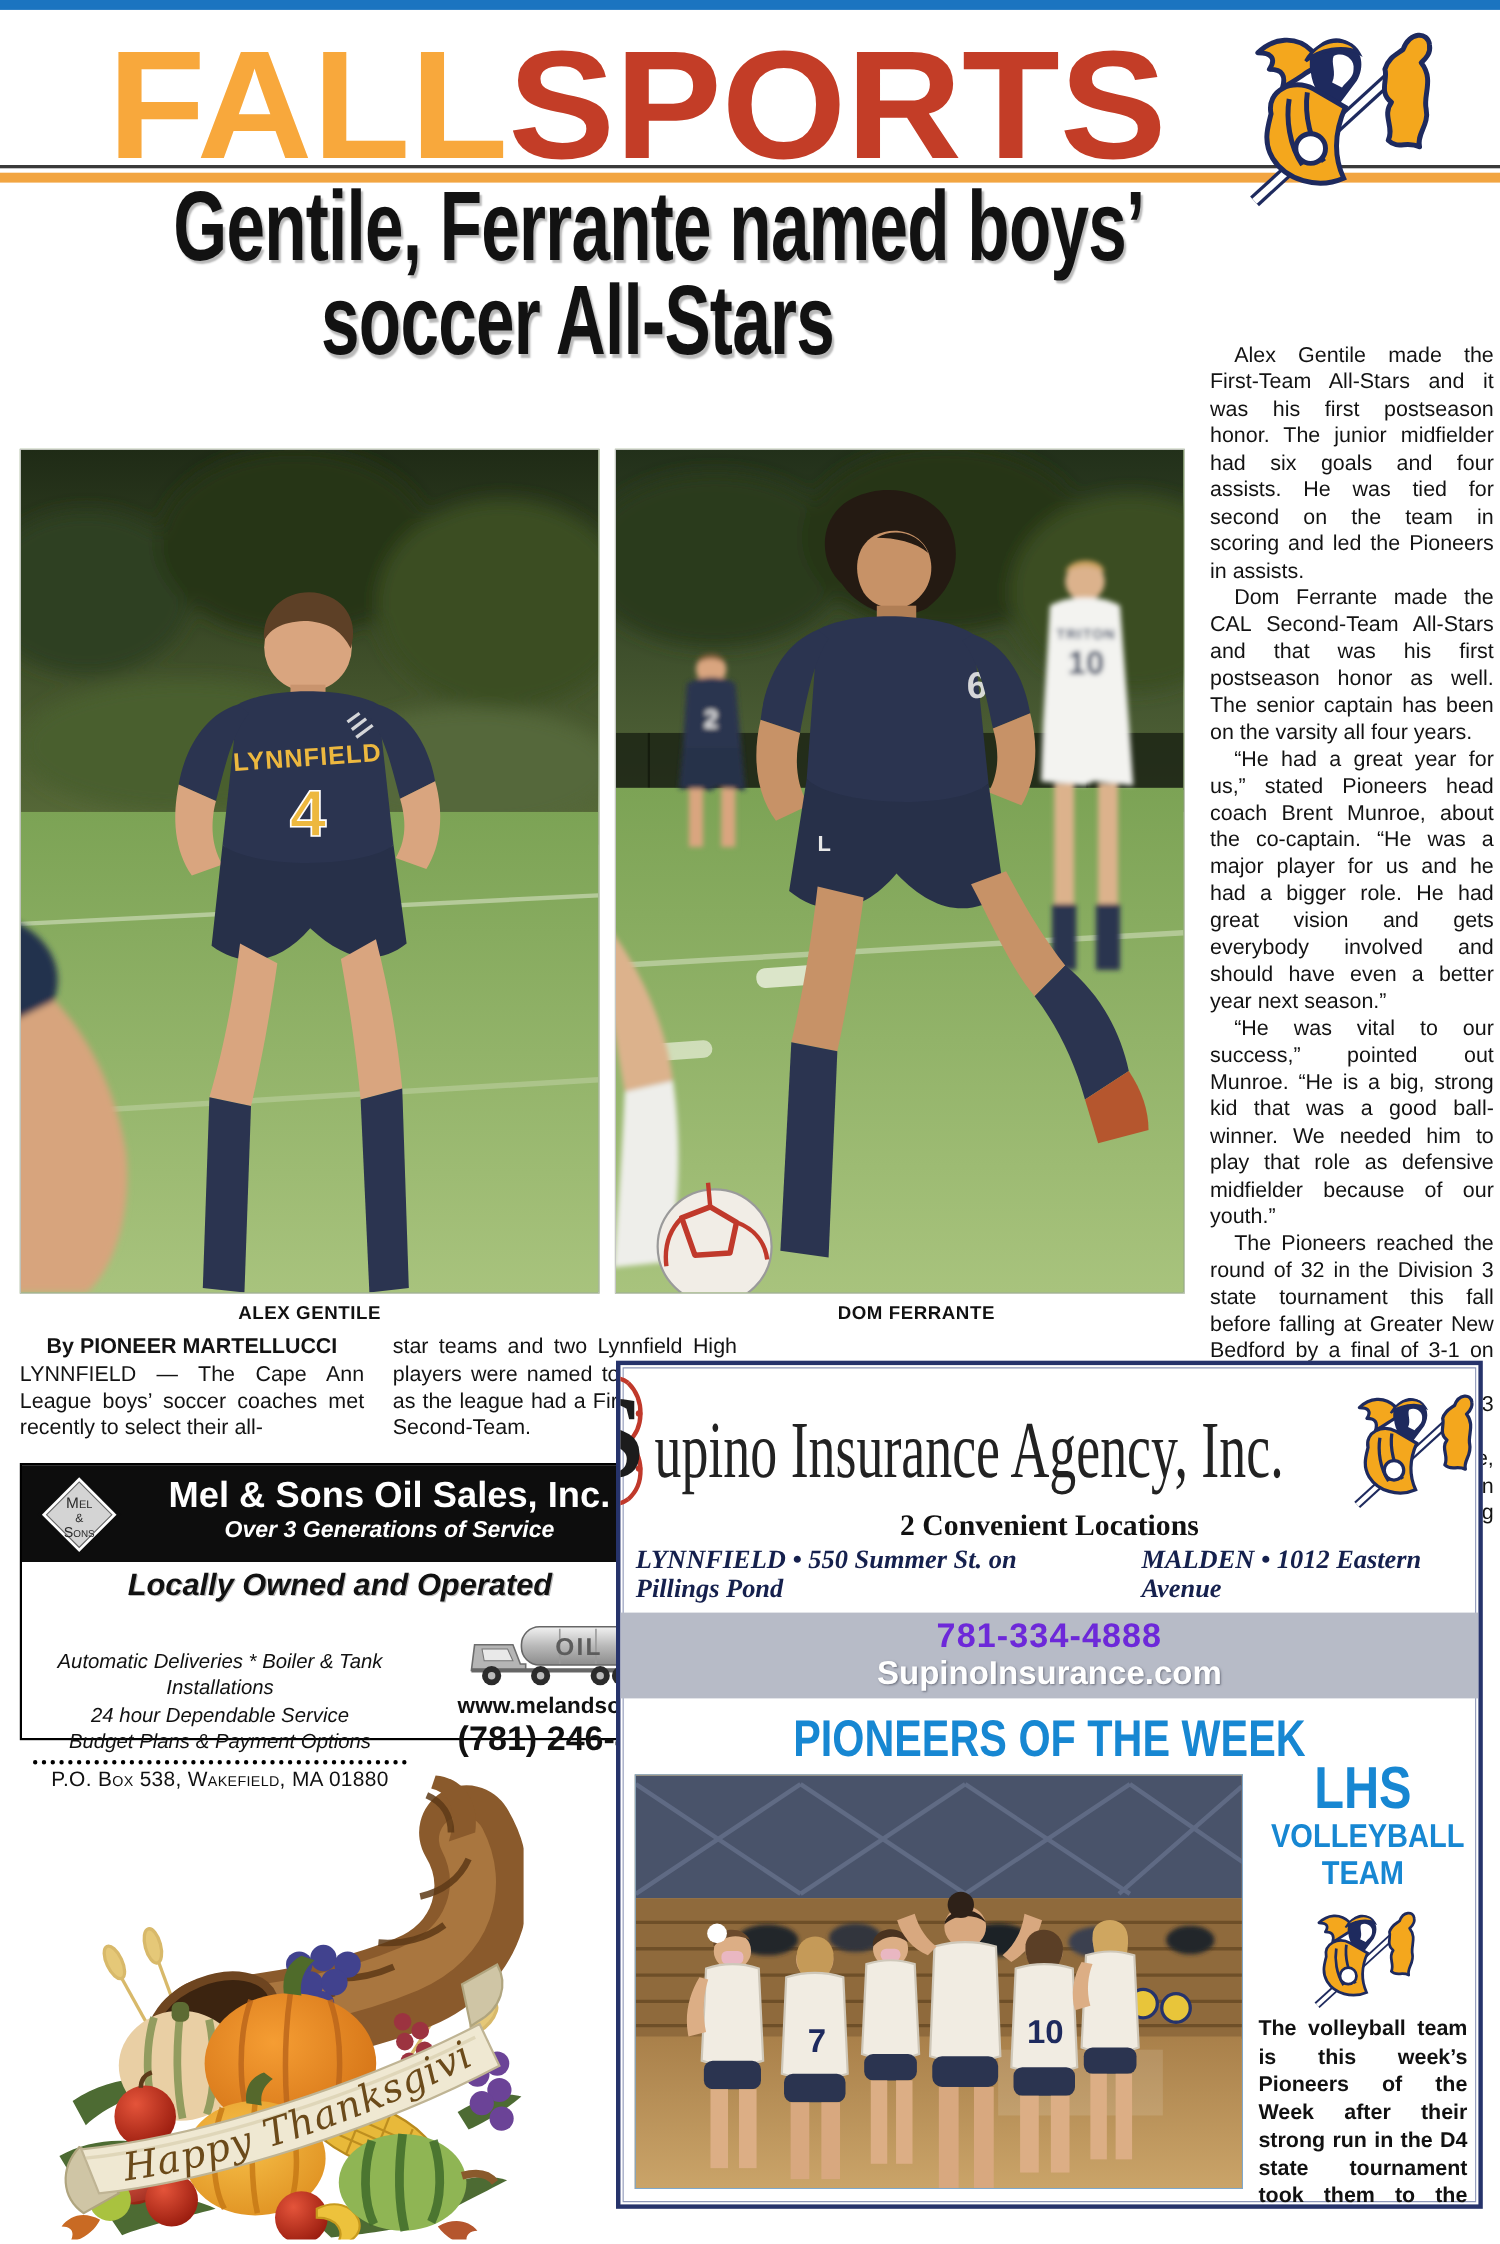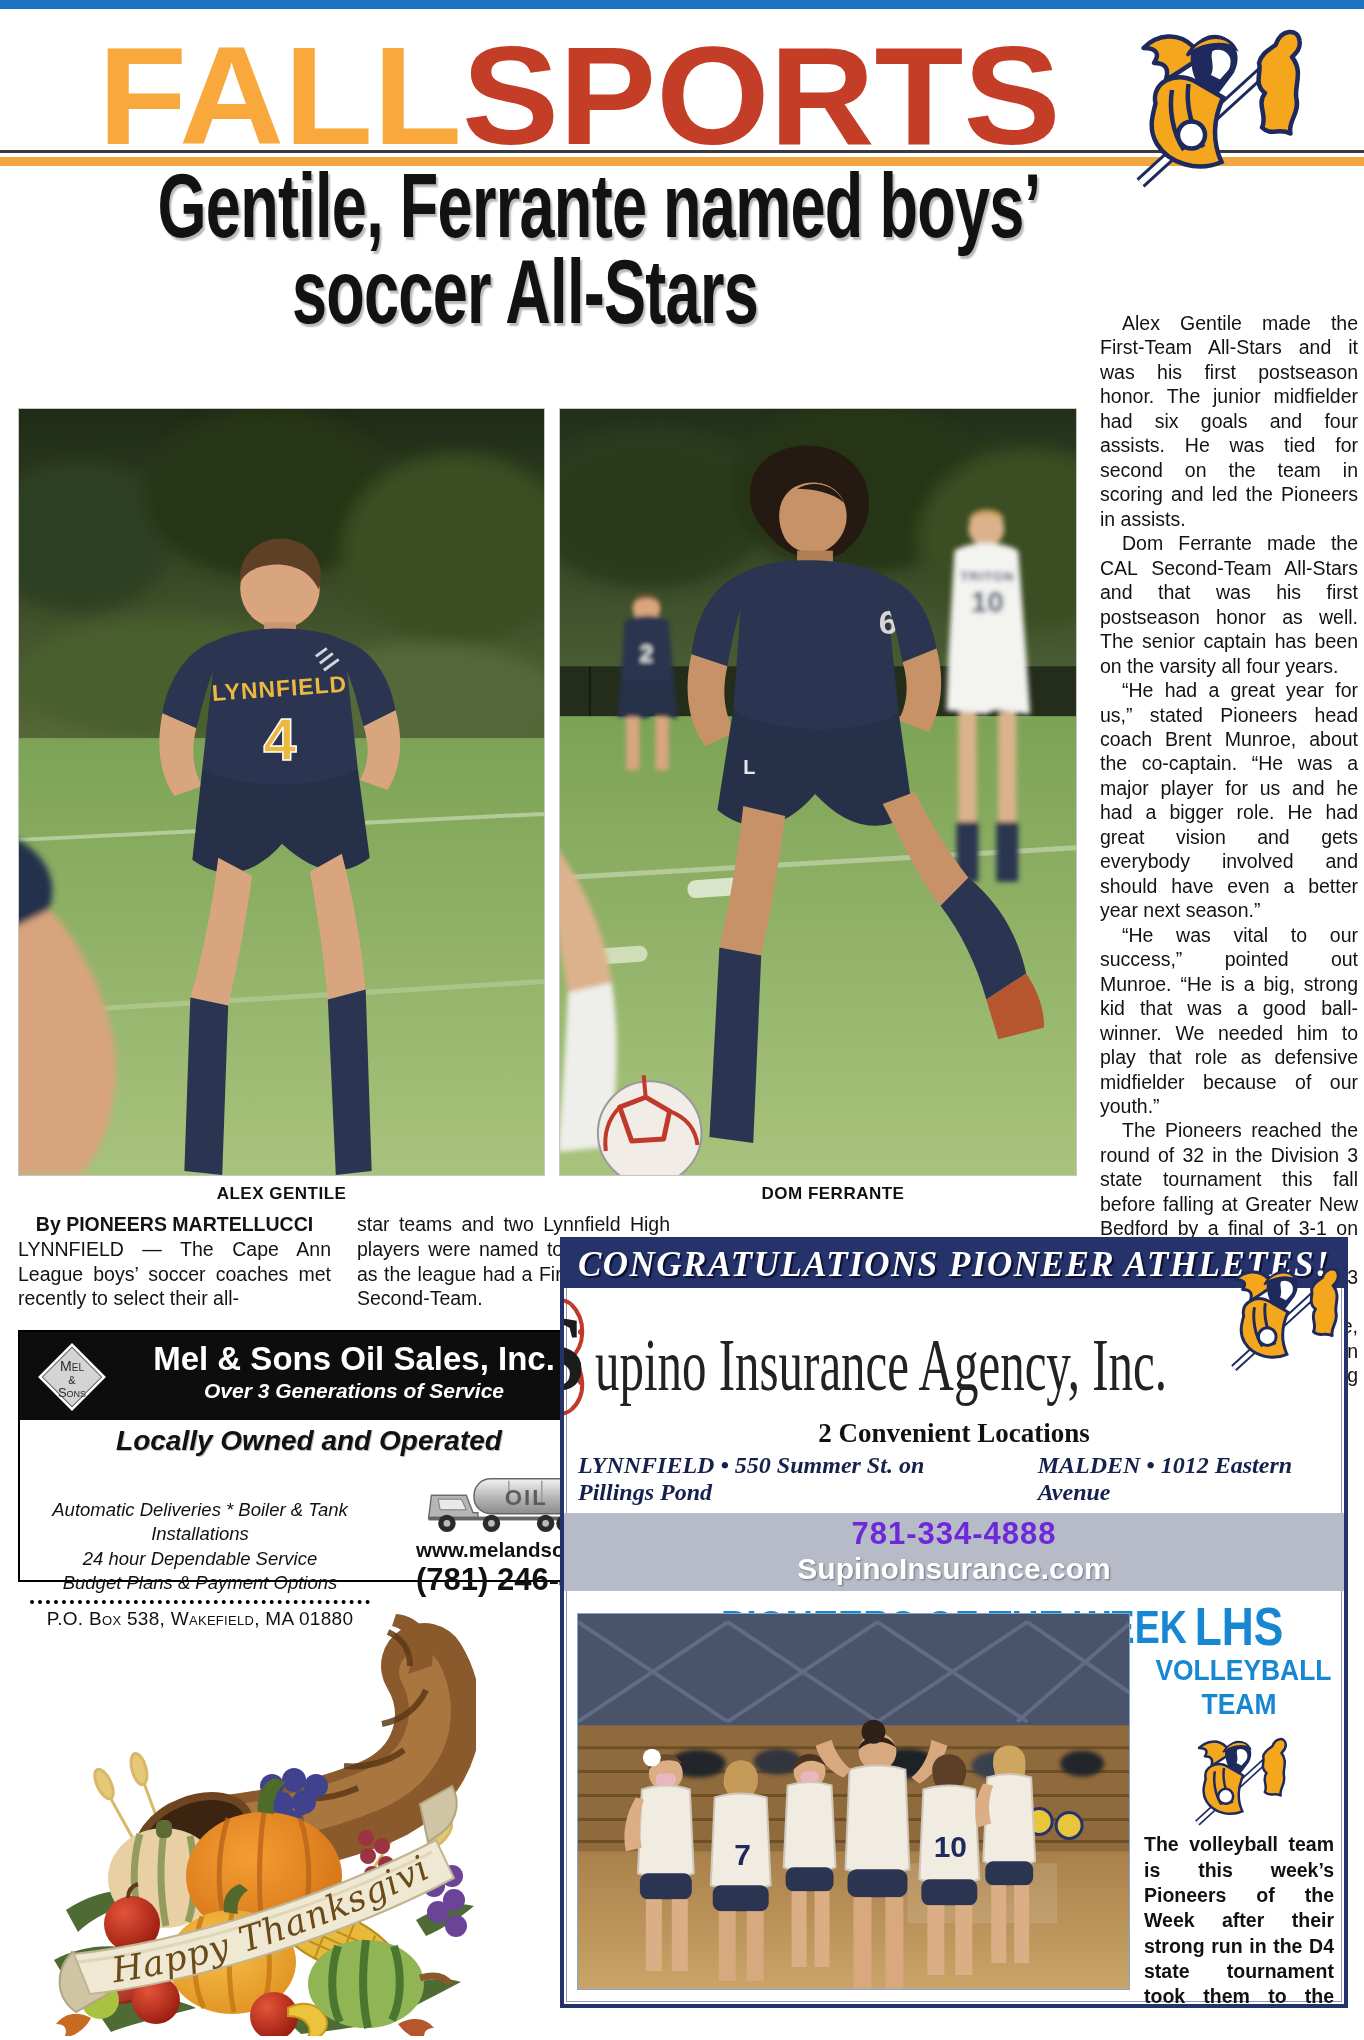--- a/index.html
+++ b/index.html
@@ -297,21 +297,21 @@
     <p>Dom Ferrante made the CAL Second-Team All-Stars and that was his first postseason honor as well. The senior captain has been on the varsity all four years.</p>
     <p>“He had a great year for us,” stated Pioneers head coach Brent Munroe, about the co-captain. “He was a major player for us and he had a bigger role. He had great vision and gets everybody involved and should have even a better year next season.”</p>
     <p>“He was vital to our success,” pointed out Munroe. “He is a big, strong kid that was a good ball-winner. We needed him to play that role as defensive midfielder because of our youth.”</p>
     <p>The Pioneers reached the round of 32 in the Division 3 state tournament this fall before falling at Greater New Bedford by a final of 3-1 on Nov. 6.</p>
     <p>Lynnfield finished at 10-7-3 overall.</p>
     <p>In the Cape Ann League, they came in third place in the Cal Kinney Division going 8-4-2 in league play.</p>
   </aside>
 
   <section class="intro">
     <div class="col">
-      <p class="byline">By PIONEERS MARTELLUCCI</p>
+      <p class="byline">By PIONEER MARTELLUCCI</p>
       <p>LYNNFIELD — The Cape Ann League boys’ soccer coaches met recently to select their all-</p>
     </div>
     <div class="col">
       <p>star teams and two Lynnfield High players were named to the squads as the league had a First-Team and Second-Team.</p>
     </div>
   </section>
 
   <section class="mel">
     <div class="mel-head">
       <svg class="mel-diamond" viewBox="0 0 80 80">
@@ -360,21 +360,20 @@
           <circle cx="146" cy="51" r="9" fill="#2b2b2b"></circle>
             <circle cx="146" cy="51" r="3.5" fill="#bbb"></circle>
         </svg>
         <div class="mel-web">www.melandsonsoil.com</div>
         <div class="mel-phone">(781) 246-4122</div>
       </div>
     </div>
   </section>
 
   <section class="sup">
-    <div class="sup-banner">CONGRATULATIONS PIONEER ATHLETES!</div>
     <svg class="sup-mascot" viewBox="0 0 120 120">
       <use href="#mascot"></use>
     </svg>
     <div class="sup-namerow">
       <svg class="sup-s" viewBox="0 0 74 118">
         <path d="M22,6 C6,22 8,48 22,60 C8,72 6,98 22,112" stroke="#c0392b" stroke-width="4" fill="none"></path>
         <path d="M52,6 C68,22 66,48 52,60 C66,72 68,98 52,112" stroke="#c0392b" stroke-width="4" fill="none"></path>
         <path d="M22,6 C30,0 44,0 52,6 M22,112 C30,118 44,118 52,112" stroke="#c0392b" stroke-width="4" fill="none"></path>
         <circle cx="12" cy="34" r="3" fill="#c0392b"></circle>
           <circle cx="12" cy="84" r="3" fill="#c0392b"></circle>

